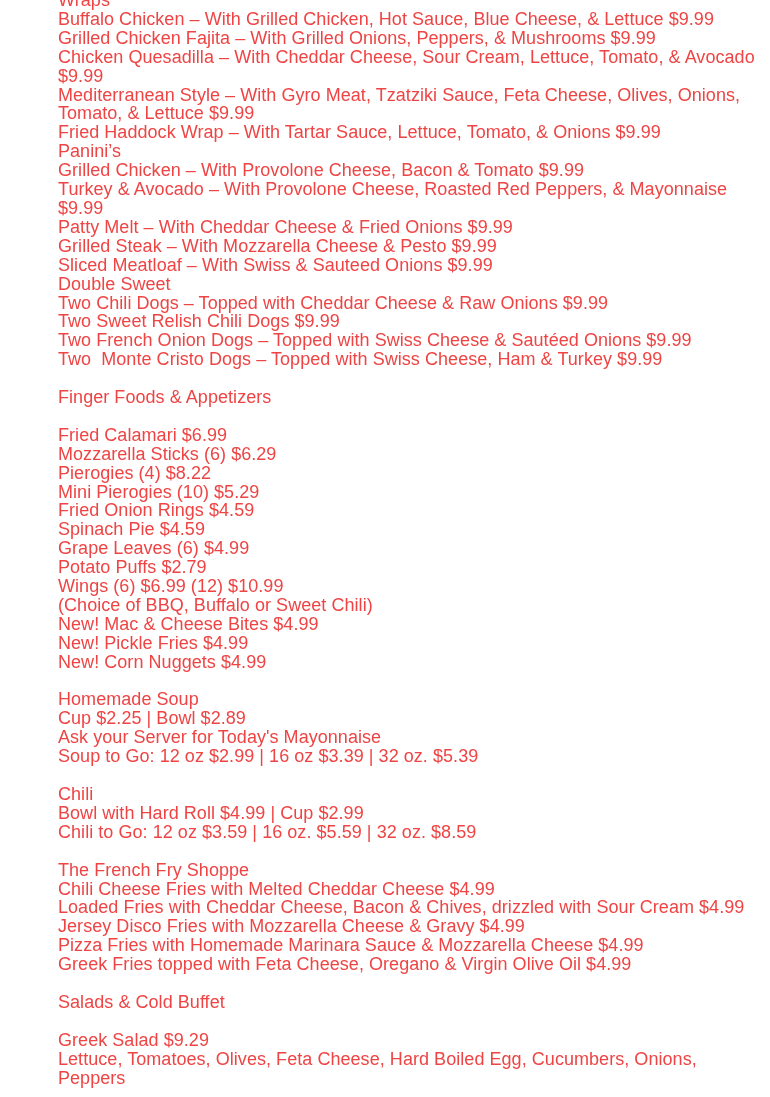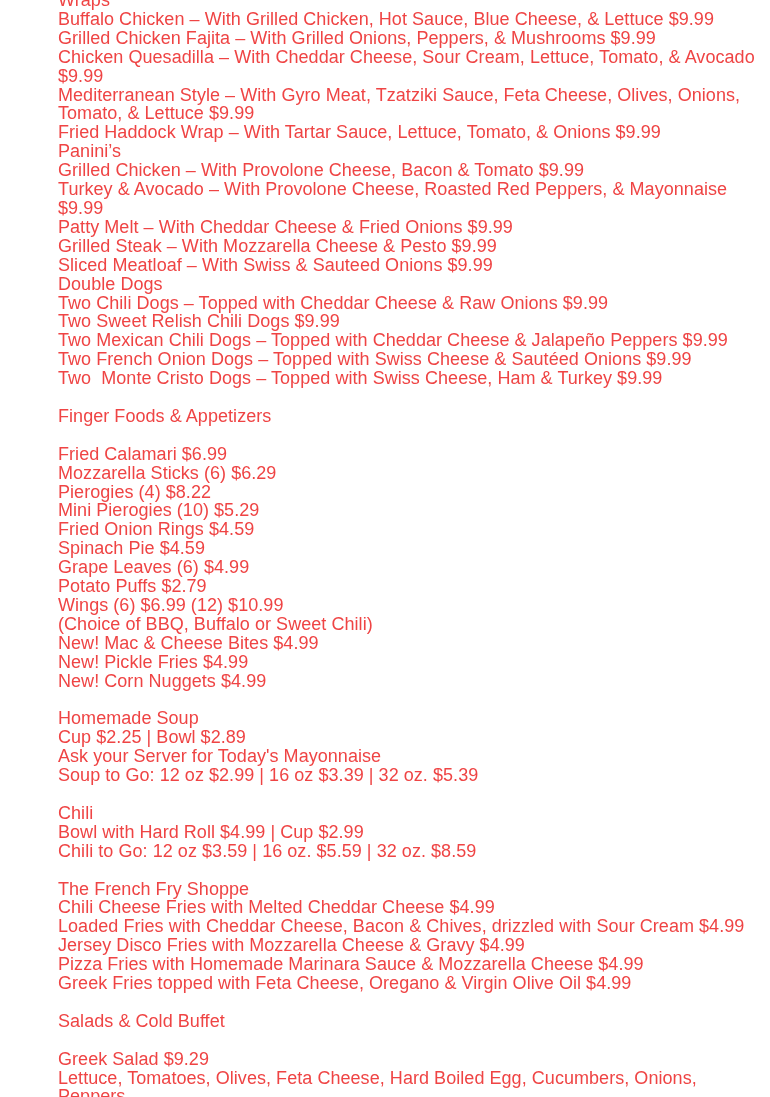--- a/index.html
+++ b/index.html
@@ -50,24 +50,23 @@
     </div>
     <div class="section">
       <div class="line">Panini’s</div>
       <div class="line">Grilled Chicken – With Provolone Cheese, Bacon &amp; Tomato $9.99</div>
       <div class="line">Turkey &amp; Avocado – With Provolone Cheese, Roasted Red Peppers, &amp; Mayonnaise $9.99</div>
       <div class="line">Patty Melt – With Cheddar Cheese &amp; Fried Onions $9.99</div>
       <div class="line">Grilled Steak – With Mozzarella Cheese &amp; Pesto $9.99</div>
       <div class="line">Sliced Meatloaf – With Swiss &amp; Sauteed Onions $9.99</div>
     </div>
     <div class="section">
-      <div class="line">Double Dogs</div>
+      <div class="line">Double Sweet</div>
       <div class="line">Two Chili Dogs – Topped with Cheddar Cheese &amp; Raw Onions $9.99</div>
       <div class="line">Two Sweet Relish Chili Dogs $9.99</div>
-      <div class="line">Two Mexican Chili Dogs – Topped with Cheddar Cheese &amp; Jalapeño Peppers $9.99</div>
       <div class="line">Two French Onion Dogs – Topped with Swiss Cheese &amp; Sautéed Onions $9.99</div>
       <div class="line">Two  Monte Cristo Dogs – Topped with Swiss Cheese, Ham &amp; Turkey $9.99</div>
     </div>
     <div class="spacer"></div>
     <div class="section">
       <div class="line">Finger Foods &amp; Appetizers</div>
     </div>
     <div class="spacer"></div>
     <div class="section">
       <div class="line">Fried Calamari $6.99</div>

